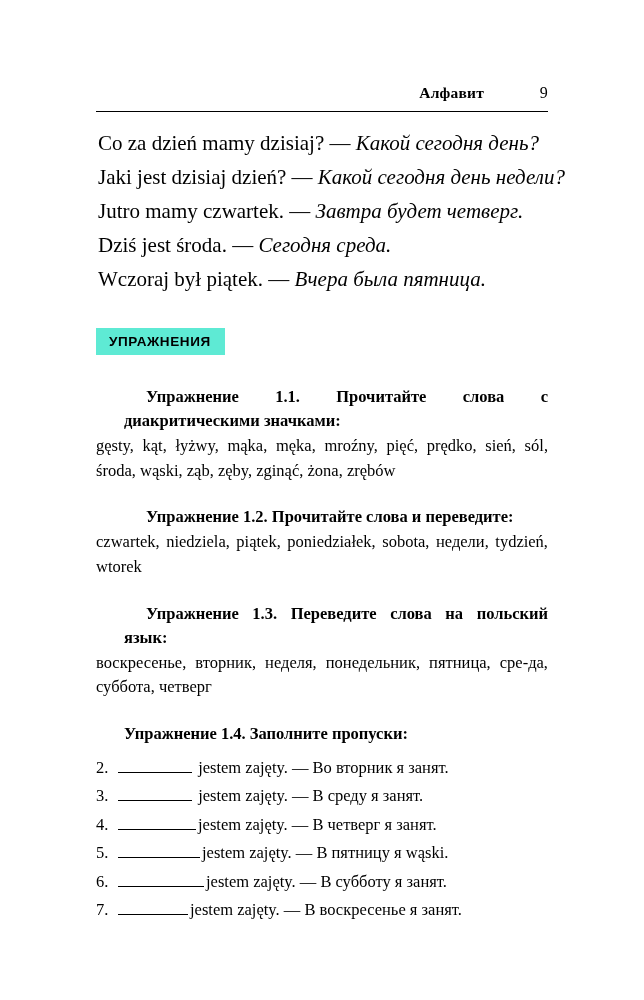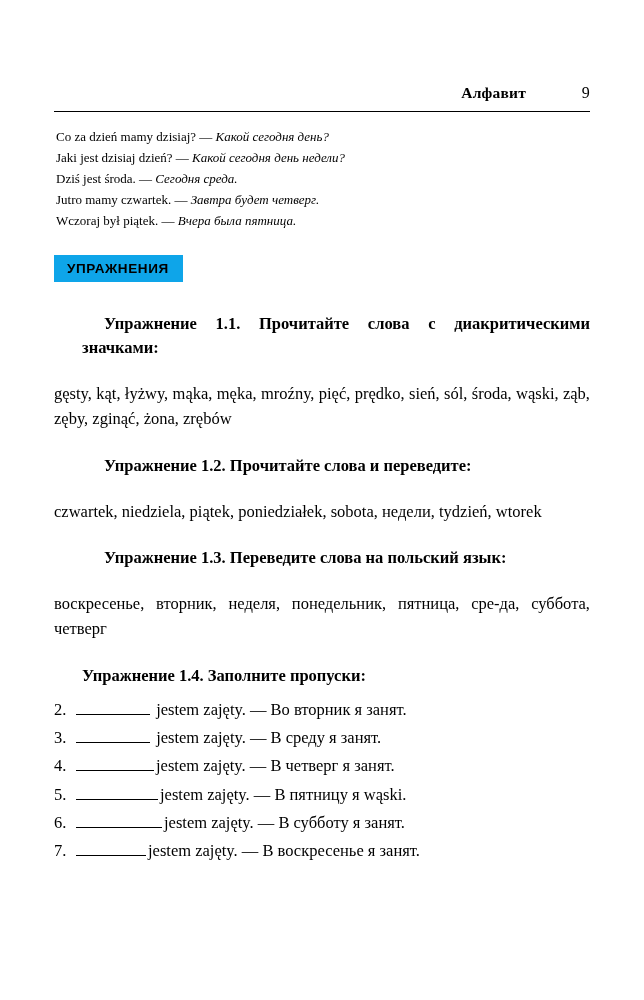--- a/index.html
+++ b/index.html
@@ -14,21 +14,21 @@
     color: #000000;
     position: relative;
     overflow: hidden;
   }
   .page {
     position: absolute;
     left: 0; top: 0;
     width: 644px;
     height: 744px;
     box-sizing: border-box;
-    padding: 0 54px;
+    padding: 0 96px;
     border-radius: 28px;
   }
   .header {
     display: flex;
     align-items: baseline;
     justify-content: flex-end;
     font-weight: bold;
     font-size: 15.5px;
     margin-top: 84px;
     letter-spacing: 0.2px;
@@ -41,58 +41,58 @@
     font-size: 16px;
     min-width: 12px;
     text-align: right;
   }
   .rule {
     border-top: 1px solid #000;
     margin-top: 9px;
     margin-bottom: 14px;
   }
   .dialogue {
-    font-size: 13px;
+    font-size: 21px;
     line-height: 1.62;
   }
   .dialogue .line {
     white-space: nowrap;
   }
   .dialogue .ru {
     font-style: italic;
   }
   .section-badge {
     display: inline-block;
-    background: #0ea5e9;
+    background: #5eead4;
     font-family: "Liberation Sans", sans-serif;
     font-weight: bold;
     font-size: 13.5px;
     letter-spacing: 0.6px;
     padding: 6px 14px 6px 13px;
-    margin-top: 24px;
+    margin-top: 32px;
     margin-bottom: 8px;
   }
   .exercise {
     margin-top: 22px;
   }
   .ex-title {
     font-weight: bold;
     font-size: 16.5px;
     line-height: 1.45;
     text-indent: 22px;
     text-align: justify;
     margin-left: 28px;
   }
   .ex-title.no-indent {
     text-indent: 0;
   }
   .ex-body {
     font-size: 16.5px;
     line-height: 1.5;
-    margin-top: 22px;
+    margin-top: 1px;
     text-align: justify;
   }
   .ex-body.hyphen-block {
     text-align: justify;
   }
   .fill-list {
     margin-top: 8px;
     font-size: 16.5px;
     line-height: 1.72;
   }
@@ -126,26 +126,26 @@
   <div class="dialogue" style="padding-left: 2px;">
     <div class="line">
       <span>Co za dzień mamy dzisiaj? —</span>
       <span class="ru">Какой сегодня день?</span>
     </div>
     <div class="line">
       <span>Jaki jest dzisiaj dzień? —</span>
       <span class="ru">Какой сегодня день недели?</span>
     </div>
     <div class="line">
+      <span>Jutro mamy czwartek. —</span>
+      <span class="ru">Завтра будет четверг.</span>
+    </div>
+    <div class="line">
       <span>Dziś jest środa. —</span>
       <span class="ru">Сегодня среда.</span>
-    </div>
-    <div class="line">
-      <span>Jutro mamy czwartek. —</span>
-      <span class="ru">Завтра будет четверг.</span>
     </div>
     <div class="line">
       <span>Wczoraj był piątek. —</span>
       <span class="ru">Вчера была пятница.</span>
     </div>
   </div>
 
   <div class="section-badge">УПРАЖНЕНИЯ</div>
 
   <div class="exercise">

